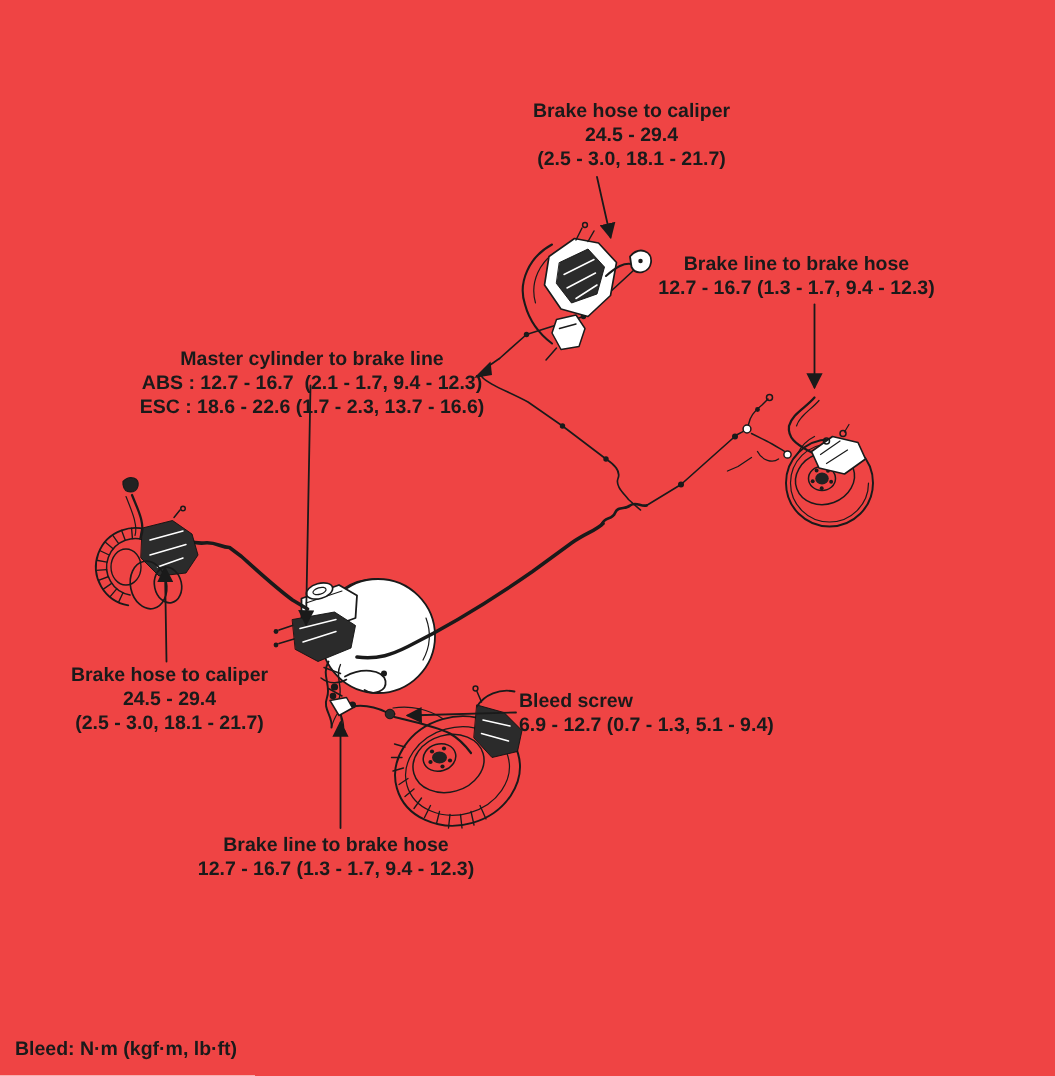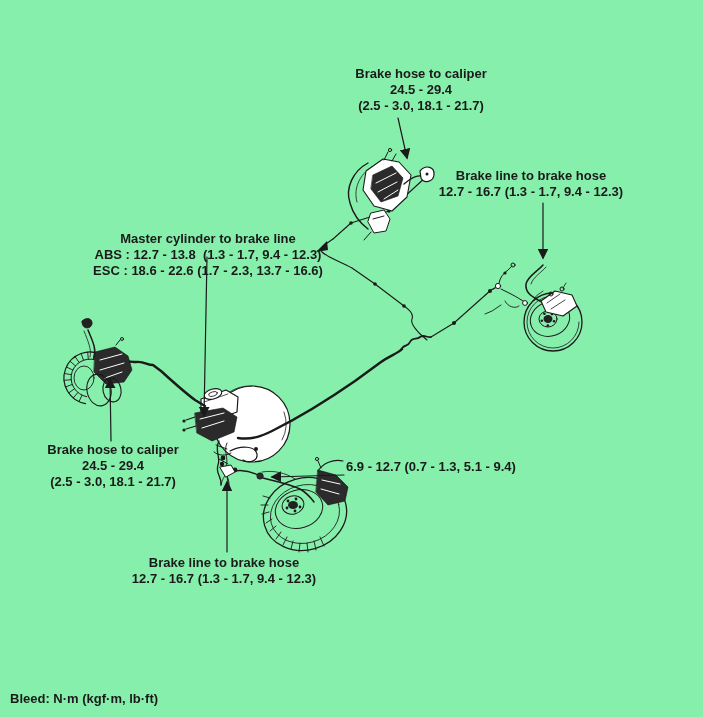--- a/index.html
+++ b/index.html
@@ -1,17 +1,17 @@
 <!DOCTYPE html>
 <html><head>
 <meta charset="utf-8">
 <style>
   html,body{margin:0;padding:0;background:#fff;}
   .stage{
-    position:relative;width:703px;height:717px;background:#86efac;overflow:hidden;
+    position:relative;width:703px;height:717px;background:#ef4444;overflow:hidden;
     font-family:"Liberation Sans",sans-serif;
   }
   .art{position:absolute;left:0;top:0;width:703px;height:717px;}
   .ann{
     position:absolute;color:#1a1a1a;
     font:bold 13px/16px "Liberation Sans",sans-serif;
   }
   .ann .ann-line{white-space:pre;}
   .ann.center{transform:translateX(-50%);text-align:center;}
   .torque-note{
@@ -180,31 +180,32 @@
     <div class="ann-line">(2.5 - 3.0, 18.1 - 21.7)</div>
   </div>
 
   <div class="ann center" style="left:531px;top:168px;">
     <div class="ann-line">Brake line to brake hose</div>
     <div class="ann-line">12.7 - 16.7 (1.3 - 1.7, 9.4 - 12.3)</div>
   </div>
 
   <div class="ann center" style="left:208px;top:203px;margin-top:28px;">
     <div class="ann-line">Master cylinder to brake line</div>
-    <div class="ann-line">ABS : 12.7 - 13.8  (1.3 - 1.7, 9.4 - 12.3)</div>
+    <div class="ann-line">ABS : 12.7 - 16.7  (2.1 - 1.7, 9.4 - 12.3)</div>
     <div class="ann-line">ESC : 18.6 - 22.6 (1.7 - 2.3, 13.7 - 16.6)</div>
   </div>
 
   <div class="ann center" style="left:113px;top:442px;">
     <div class="ann-line">Brake hose to caliper</div>
     <div class="ann-line">24.5 - 29.4</div>
     <div class="ann-line">(2.5 - 3.0, 18.1 - 21.7)</div>
   </div>
 
   <div class="ann" style="left:346px;top:459px;">
+    <div class="ann-line">Bleed screw</div>
     <div class="ann-line">6.9 - 12.7 (0.7 - 1.3, 5.1 - 9.4)</div>
   </div>
 
   <div class="ann center" style="left:224px;top:555px;">
     <div class="ann-line">Brake line to brake hose</div>
     <div class="ann-line">12.7 - 16.7 (1.3 - 1.7, 9.4 - 12.3)</div>
   </div>
 
   <div class="torque-note">Bleed: N·m (kgf·m, lb·ft)</div>
 

